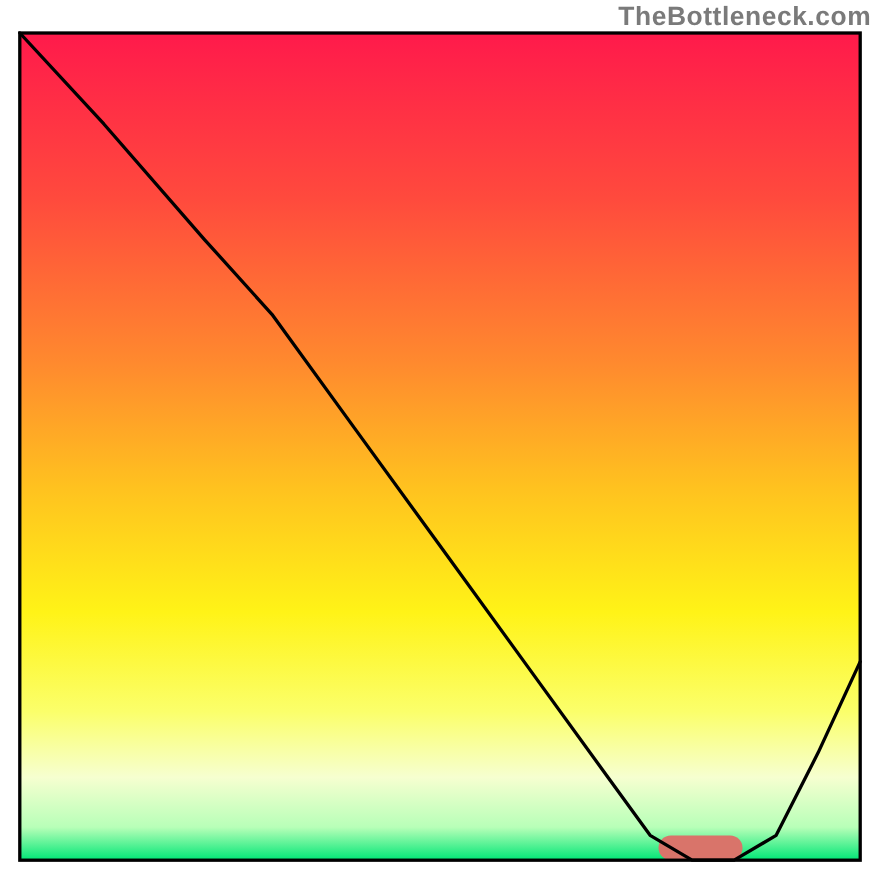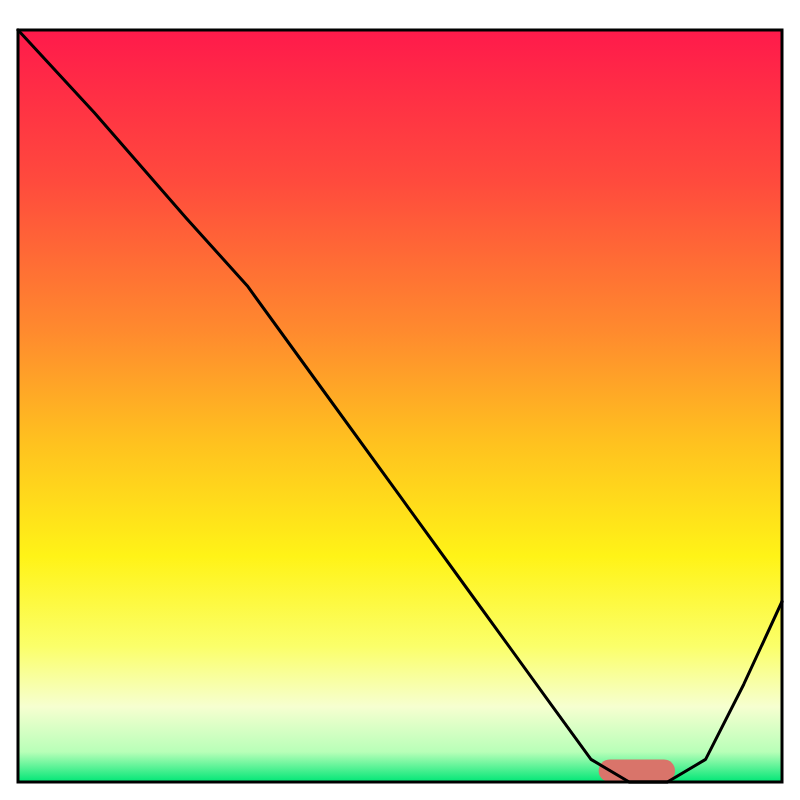--- a/index.html
+++ b/index.html
@@ -26,20 +26,21 @@
     z-index: 10;
   }
   svg {
     display: block;
   }
 </style>
 </head>
 <body>
 
 <div class="chart-wrap">
+  <div class="watermark">TheBottleneck.com</div>
   <svg id="chart-svg" width="800" height="800">
       <defs>
         <linearGradient id="bg-grad" x1="0" y1="0" x2="0" y2="1">
           <stop offset="0%" stop-color="#ff1a4b"></stop>
           <stop offset="20%" stop-color="#ff4a3d"></stop>
           <stop offset="40%" stop-color="#ff8a2e"></stop>
           <stop offset="55.00000000000001%" stop-color="#ffc21f"></stop>
           <stop offset="70%" stop-color="#fff317"></stop>
           <stop offset="82%" stop-color="#fbff6a"></stop>
           <stop offset="90%" stop-color="#f6ffd0"></stop>

